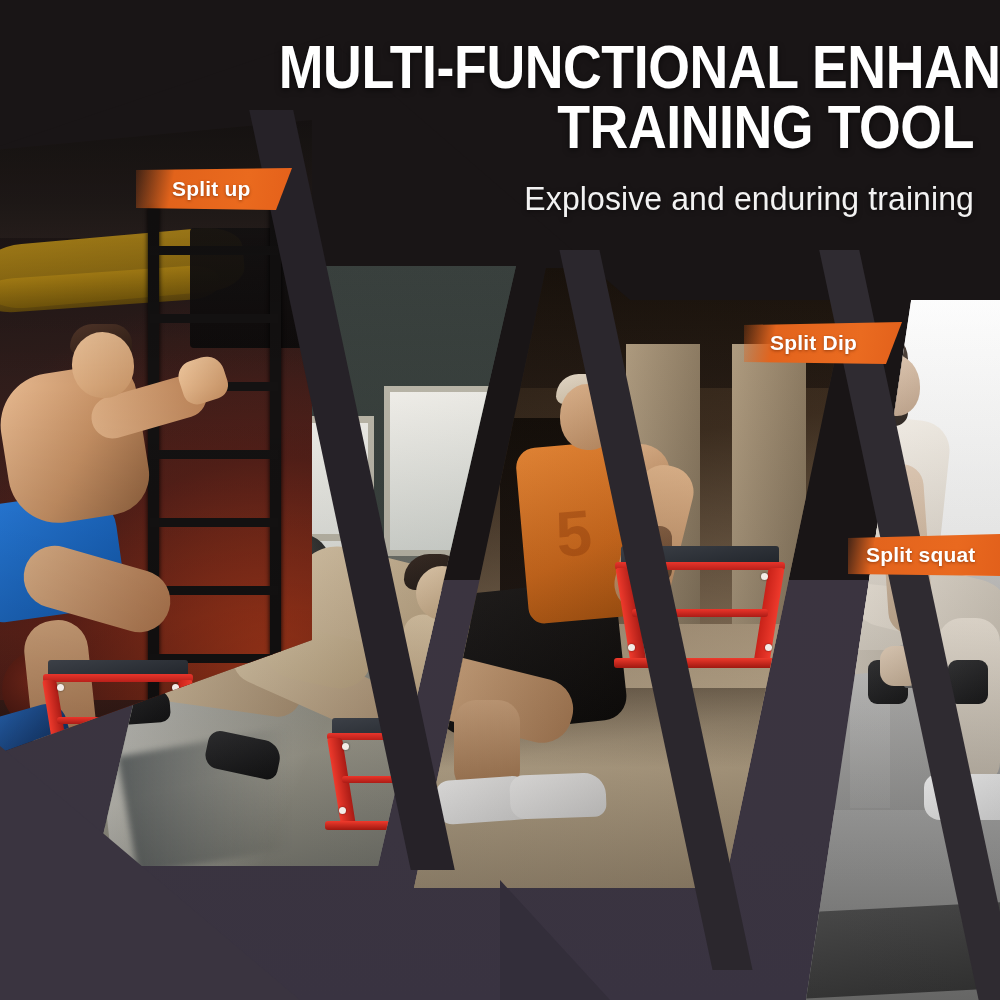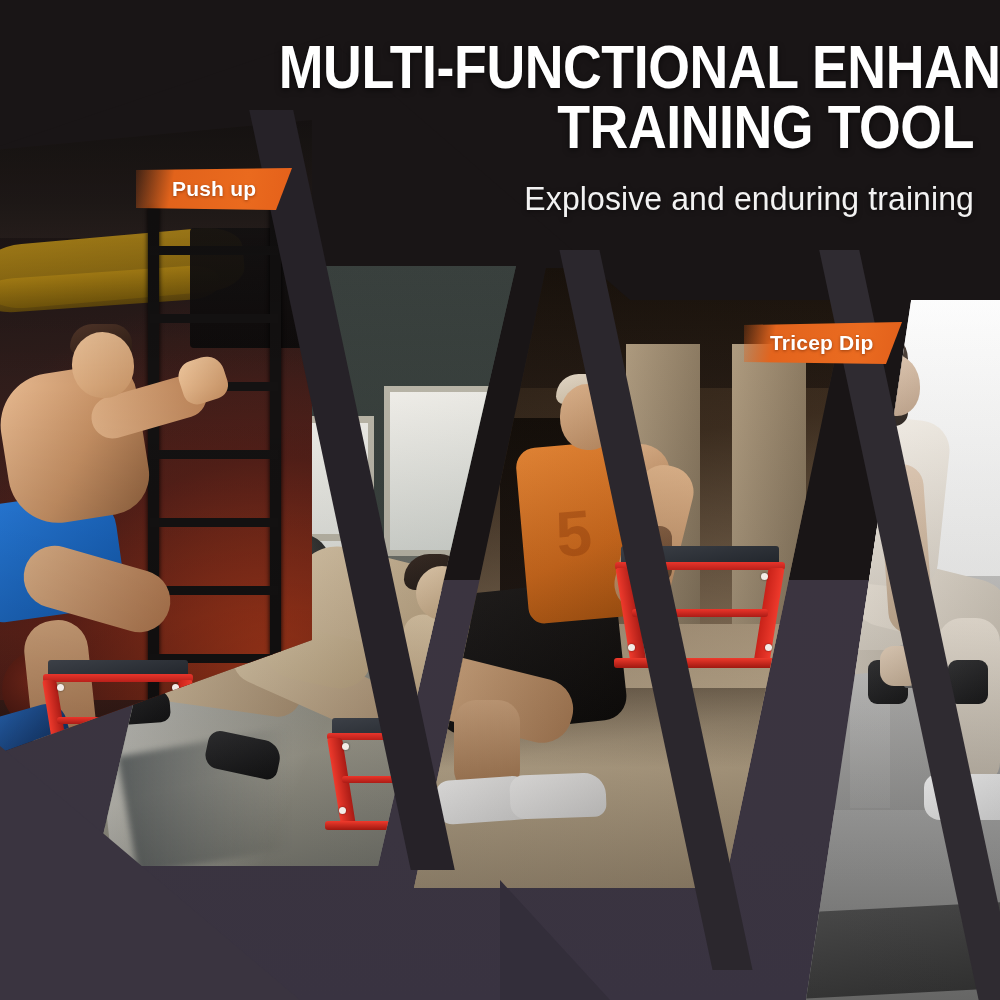--- a/index.html
+++ b/index.html
@@ -539,19 +539,22 @@
 
   <div class="headline-block">
     <div class="headline">
       <span class="l1">MULTI-FUNCTIONAL ENHANCED</span>
       <span class="l2">TRAINING TOOL</span>
     </div>
     <div class="subtitle">Explosive and enduring training</div>
   </div>
 
   <div class="badge" id="badge-jump-up">
-    <span>Push up</span>
+    <span>Split up</span>
   </div>
   <div class="badge" id="badge-tricep-dip">
-    <span>Tricep Dip</span>
+    <span>Split Dip</span>
+  </div>
+  <div class="badge" id="badge-split-squat">
+    <span>Split squat</span>
   </div>
 
 </div>
 
 </body></html>

